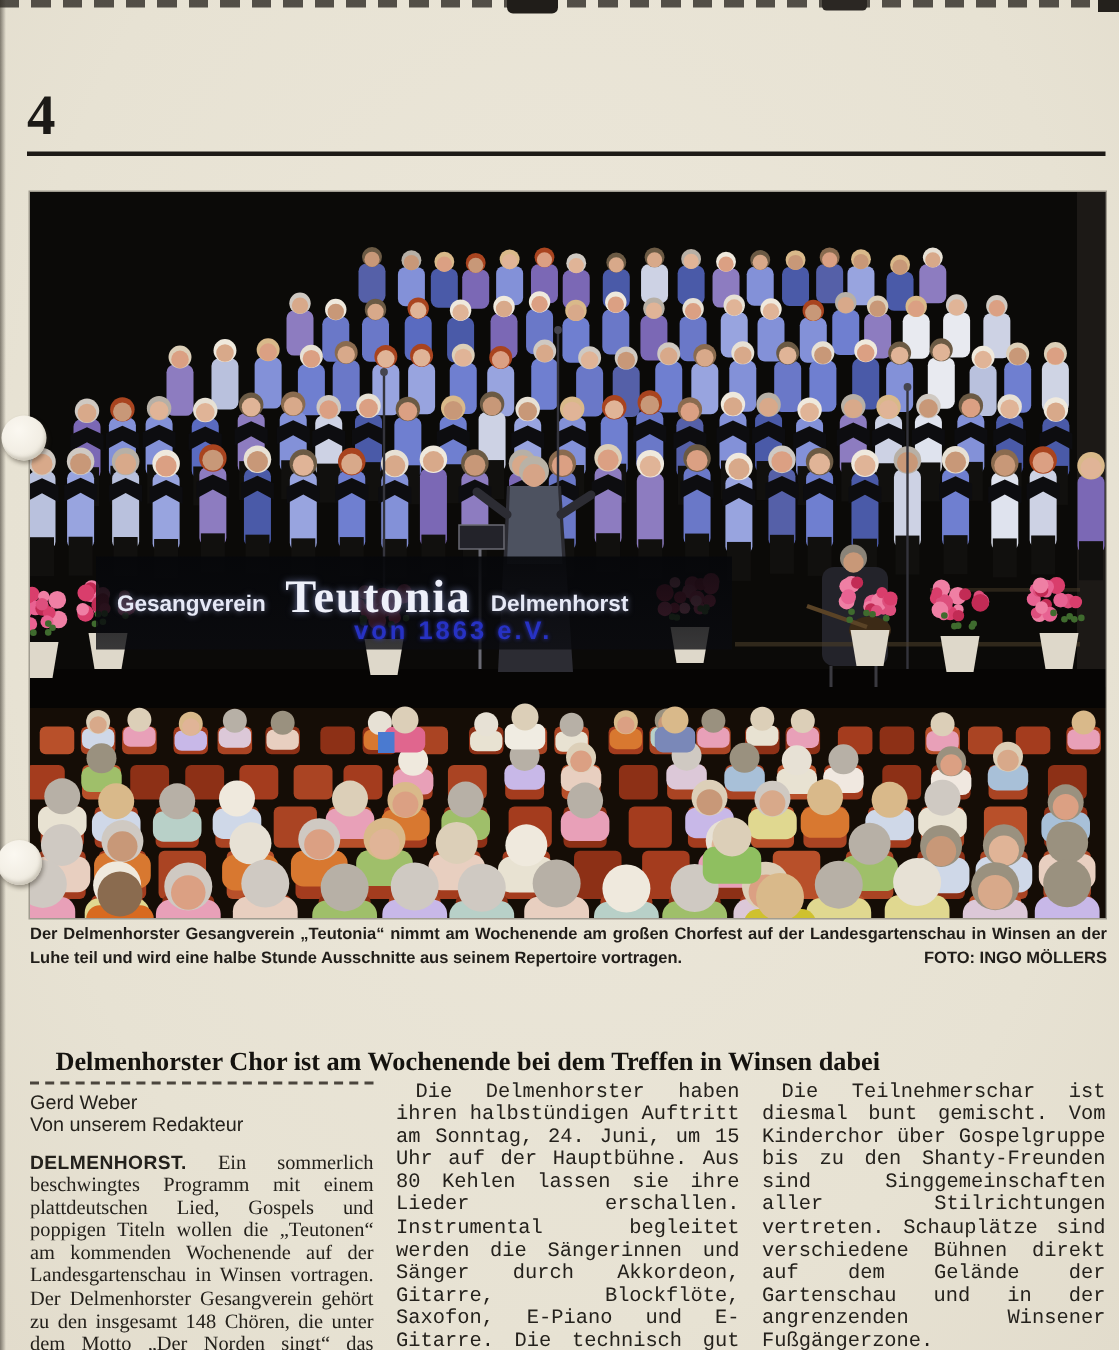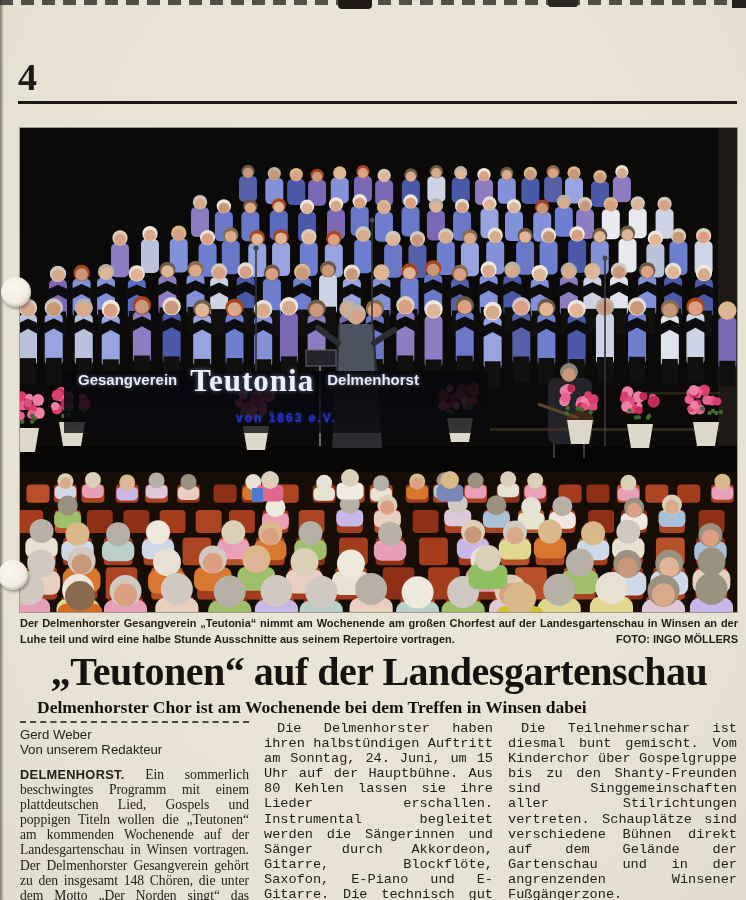--- a/index.html
+++ b/index.html
@@ -31,26 +31,26 @@
   .page-number{position:absolute;left:18px;top:58px;font-size:38px;font-weight:bold;line-height:1;}
   .section-title{position:absolute;right:9px;top:52px;font-size:47px;line-height:1;letter-spacing:2px;color:#211e1a;}
   .section-rule{position:absolute;left:18px;top:101px;width:719px;height:3px;background:#1d1a16;}
 
   
   .photo{position:absolute;left:20px;top:128px;width:717px;height:484px;background:#0b0a08;overflow:hidden;
     box-shadow:0 0 0 1px rgba(30,25,20,.35);}
   .photo svg{position:absolute;left:0;top:0;width:100%;height:100%;display:block;}
   .stage-banner{position:absolute;left:44px;top:243px;width:424px;height:62px;
     background:linear-gradient(rgba(6,7,10,.92), rgba(10,11,16,.78));
-    display:flex;gap:13px;padding:0 14px;box-sizing:border-box;
+    display:flex;align-items:center;gap:13px;padding:0 14px;box-sizing:border-box;
     font-family:"Liberation Sans", sans-serif;color:#e6e9f6;}
   .banner-prefix,.banner-suffix{font-size:15px;font-weight:bold;text-shadow:0 0 4px rgba(190,200,255,.55);white-space:nowrap;}
   .banner-name{font-family:"Liberation Serif",serif;font-size:31px;font-weight:bold;letter-spacing:1px;
     color:#eef0fa;text-shadow:0 0 5px rgba(170,185,255,.6);white-space:nowrap;margin-top:-8px;}
-  .banner-sub{position:absolute;left:172px;top:40px;font-size:12px;font-weight:bold;color:#2732c4;
+  .banner-sub{position:absolute;left:172px;top:40px;font-size:17px;font-weight:bold;color:#2732c4;
     letter-spacing:2px;filter:blur(.5px);text-shadow:0 0 3px rgba(50,60,220,.8);}
 
   
   .caption{position:absolute;left:20px;top:616px;width:718px;
     font-family:"Liberation Sans", sans-serif;font-size:11px;font-weight:bold;
     line-height:15.5px;text-align:justify;color:#201d19;}
   .caption .credit{position:absolute;right:0;bottom:0;font-weight:bold;background:inherit;}
 
   
   .headline{position:absolute;left:20px;top:650px;width:718px;text-align:center;
@@ -951,21 +951,20 @@
   </div>
 
   <div class="hole h1"></div>
   <div class="hole h2"></div>
 
   <div class="caption">
     <span>Der Delmenhorster Gesangverein „Teutonia“ nimmt am Wochenende am großen Chorfest auf der Landesgartenschau in Winsen an der Luhe teil und wird eine halbe Stunde Ausschnitte aus seinem Repertoire vortragen.</span>
     <span class="credit">FOTO: INGO MÖLLERS</span>
   </div>
 
-  <h1 class="headline" style="margin:0;">„Teutonen“ auf der Landesgartenschau</h1>
   <div class="subheadline">Delmenhorster Chor ist am Wochenende bei dem Treffen in Winsen dabei</div>
 
   <div class="article">
     <div class="col">
       <div class="byline">
         <div>Gerd Weber</div>
         <div>Von unserem Redakteur</div>
       </div>
       <p><span class="lead-in">DELMENHORST.</span> <span>Ein sommerlich beschwingtes Programm mit einem plattdeutschen Lied, Gospels und poppigen Titeln wollen die „Teutonen“ am kommenden Wochenende auf der Landesgartenschau in Winsen vortragen. Der Delmenhorster Gesangverein gehört zu den insgesamt 148 Chören, die unter dem Motto „Der Norden singt“ das Großevent auf der Landesgartenschau bestreiten.</span></p>
     </div>

